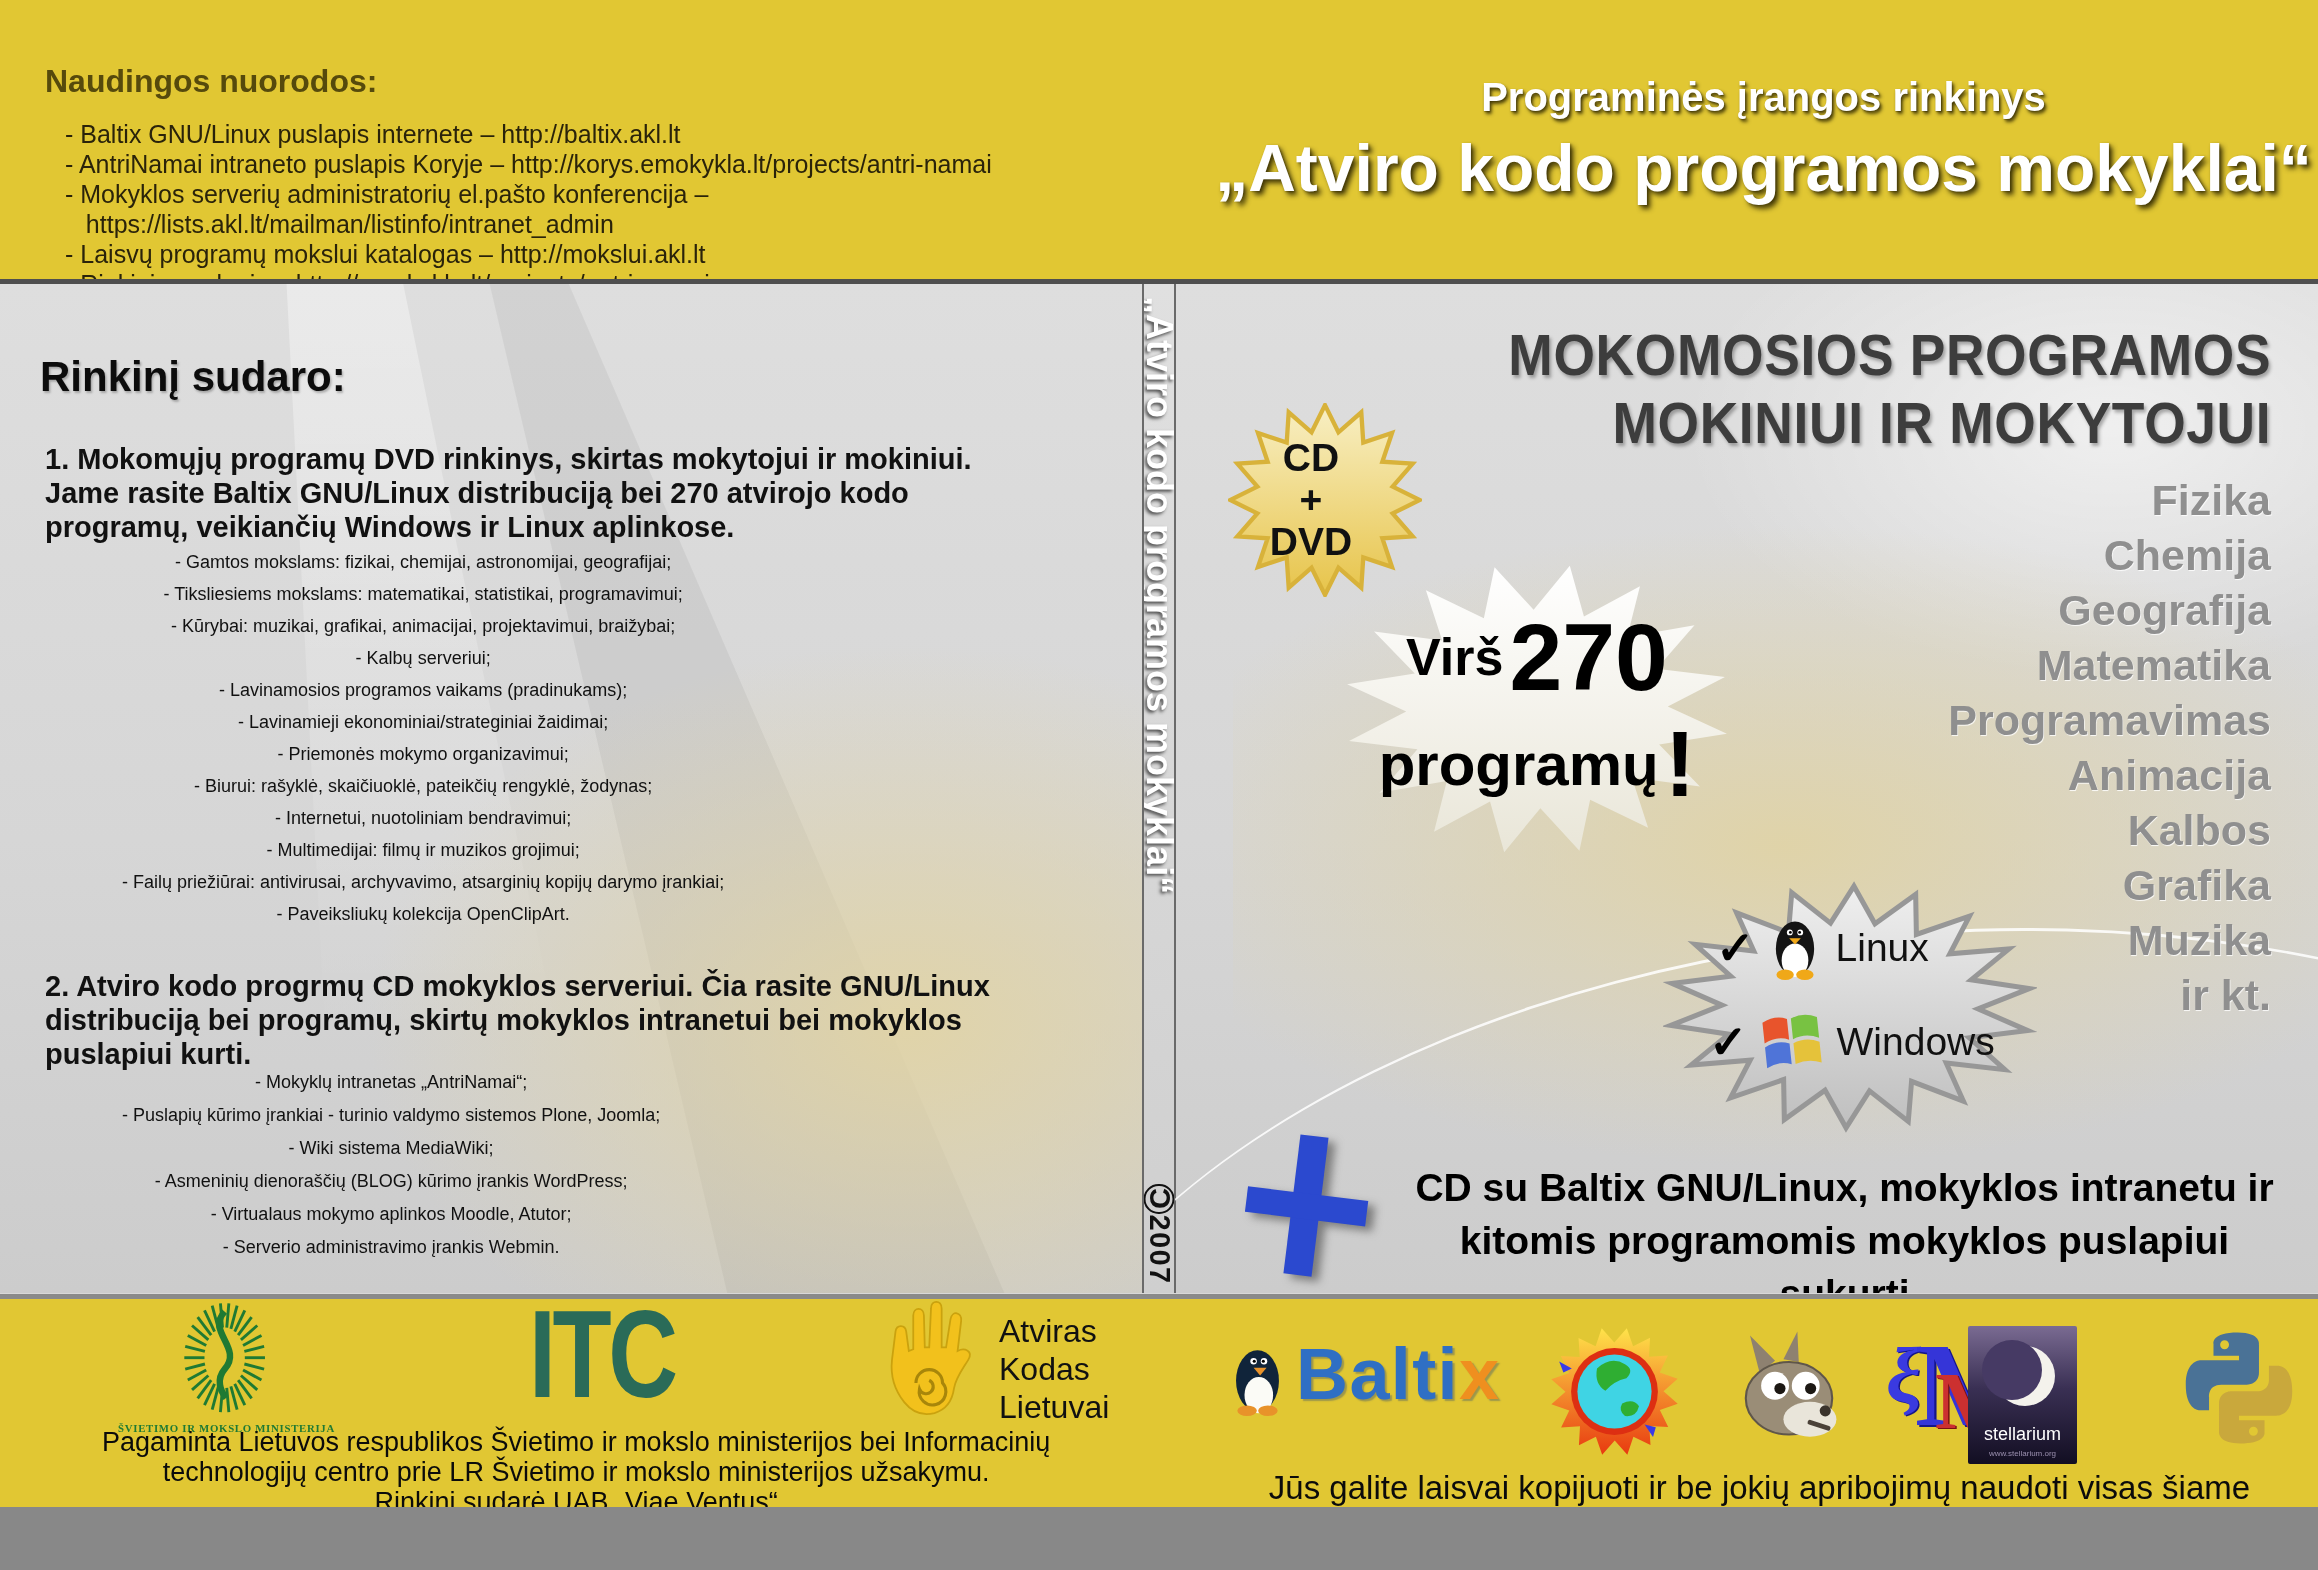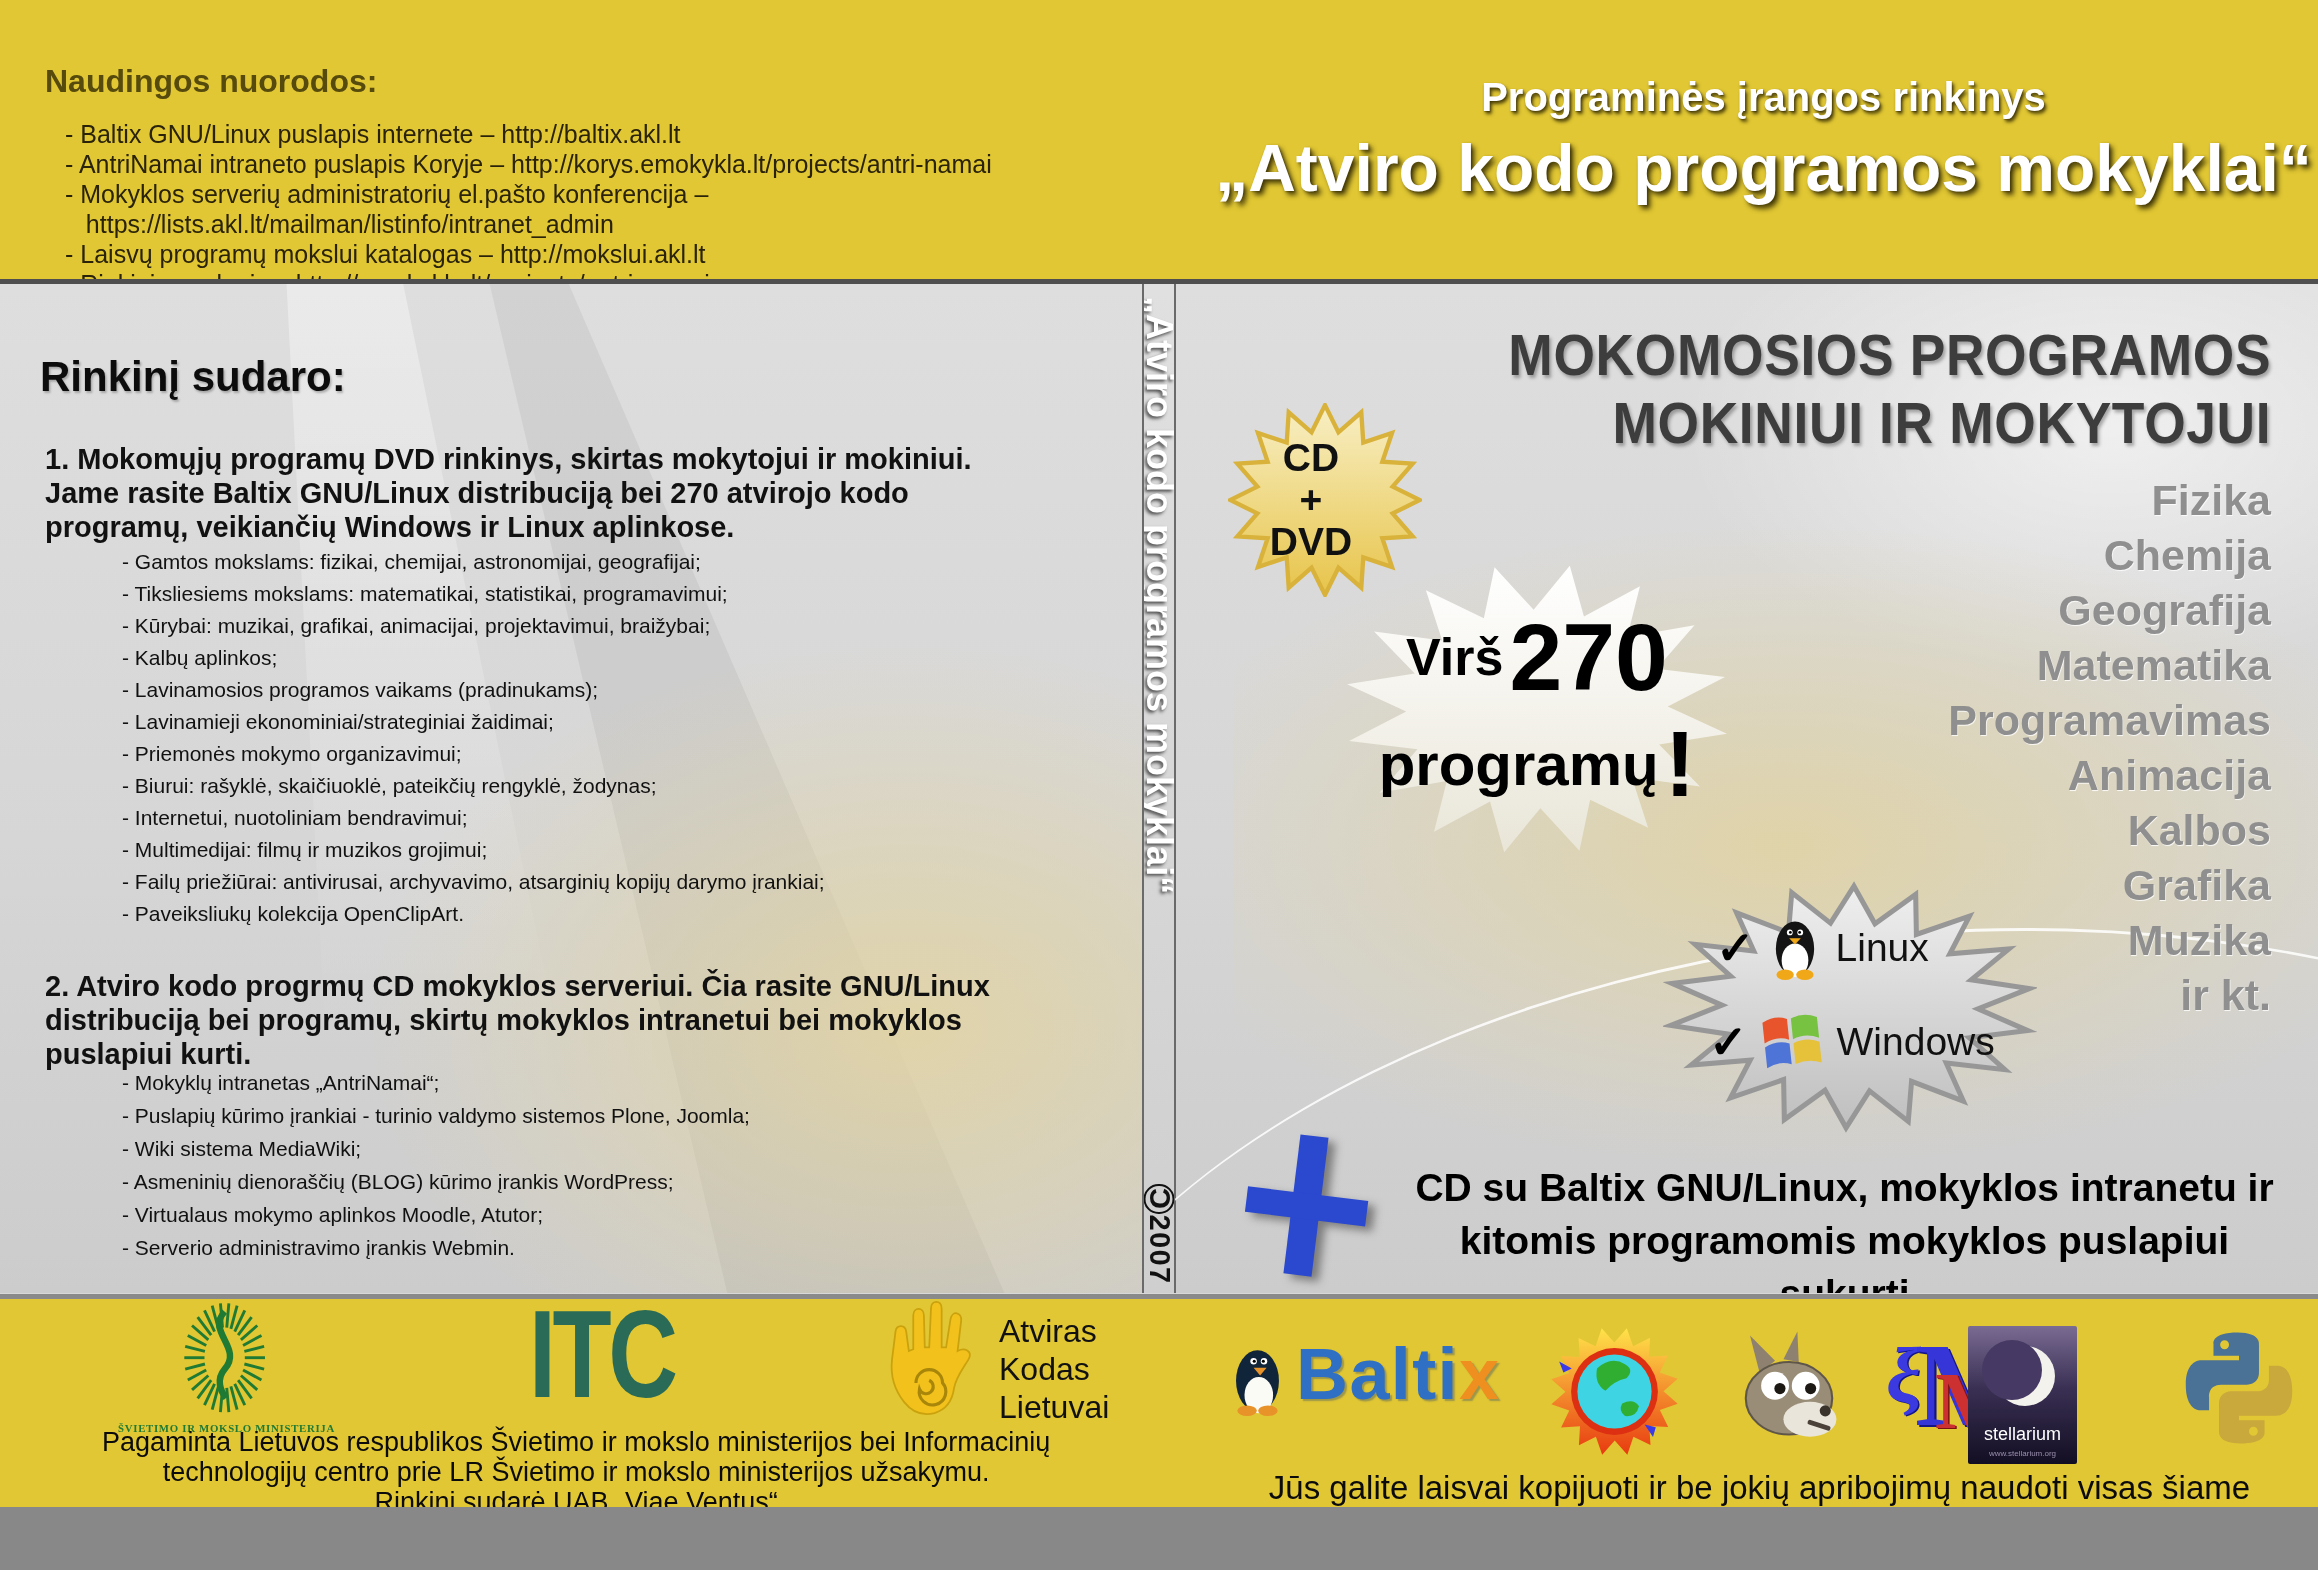--- a/index.html
+++ b/index.html
@@ -38,21 +38,21 @@
   .arc-white{left:-180px;top:648px;width:1872px;height:1080px;border-radius:50%;
            border-top:3.6px solid rgba(255,255,255,.85);transform:rotate(-5deg);}
   .glow-tr{left:504px;top:-108px;width:864px;height:504px;
            background:radial-gradient(ellipse,rgba(255,255,255,.55),rgba(255,255,255,0) 70%);}
   
   .contents-title{position:absolute;left:40px;top:69px;font-size:42px;font-weight:bold;color:#0c0c0c;
                   text-shadow:1.4px 2.2px 2.2px rgba(0,0,0,.25);}
   .intro{position:absolute;left:45px;font-size:29px;font-weight:bold;color:#111;
          line-height:34px;white-space:pre-line;}
   .i1{top:158px;} .i2{top:685px;}
-  .plist{position:absolute;left:122px;font-size:21px;color:#111;}
+  .plist{position:absolute;left:122px;font-size:18px;color:#111;text-align:center;}
   .l1{top:262px;line-height:32px;} .l2{top:782px;line-height:33px;}
   .plist div{white-space:pre;}
   
   .spine-title{position:absolute;top:11.5px;left:50%;transform:translateX(-50%);
       writing-mode:vertical-rl;font-size:36px;font-weight:bold;color:#fff;white-space:nowrap;
       text-shadow:2.2px 2.2px 3.6px rgba(0,0,0,.65);}
   .spine-year{position:absolute;bottom:8.6px;left:50%;transform:translateX(-50%);
       writing-mode:vertical-rl;font-size:29px;font-weight:600;color:#111;letter-spacing:1.4px;}
   .copyleft{display:inline-flex;align-items:center;justify-content:center;
       width:1.05em;height:1.05em;border:.1em solid currentColor;border-radius:50%;
@@ -144,21 +144,21 @@
     <div class="deco wedge2"></div>
     <div class="deco beige-l"></div>
     <div class="contents-title">Rinkinį sudaro:</div>
     <div class="intro i1">1. Mokomųjų programų DVD rinkinys, skirtas mokytojui ir mokiniui.
 Jame rasite Baltix GNU/Linux distribuciją bei 270 atvirojo kodo
 programų, veikiančių Windows ir Linux aplinkose.</div>
     <div class="plist l1">
       <div>- Gamtos mokslams: fizikai, chemijai, astronomijai, geografijai;</div>
       <div>- Tiksliesiems mokslams: matematikai, statistikai, programavimui;</div>
       <div>- Kūrybai: muzikai, grafikai, animacijai, projektavimui, braižybai;</div>
-      <div>- Kalbų aplinkos;</div>
+      <div>- Kalbų serveriui;</div>
       <div>- Lavinamosios programos vaikams (pradinukams);</div>
       <div>- Lavinamieji ekonominiai/strateginiai žaidimai;</div>
       <div>- Priemonės mokymo organizavimui;</div>
       <div>- Biurui: rašyklė, skaičiuoklė, pateikčių rengyklė, žodynas;</div>
       <div>- Internetui, nuotoliniam bendravimui;</div>
       <div>- Multimedijai: filmų ir muzikos grojimui;</div>
       <div>- Failų priežiūrai: antivirusai, archyvavimo, atsarginių kopijų darymo įrankiai;</div>
       <div>- Paveiksliukų kolekcija OpenClipArt.</div>
     </div>
     <div class="intro i2">2. Atviro kodo progrmų CD mokyklos serveriui. Čia rasite GNU/Linux

